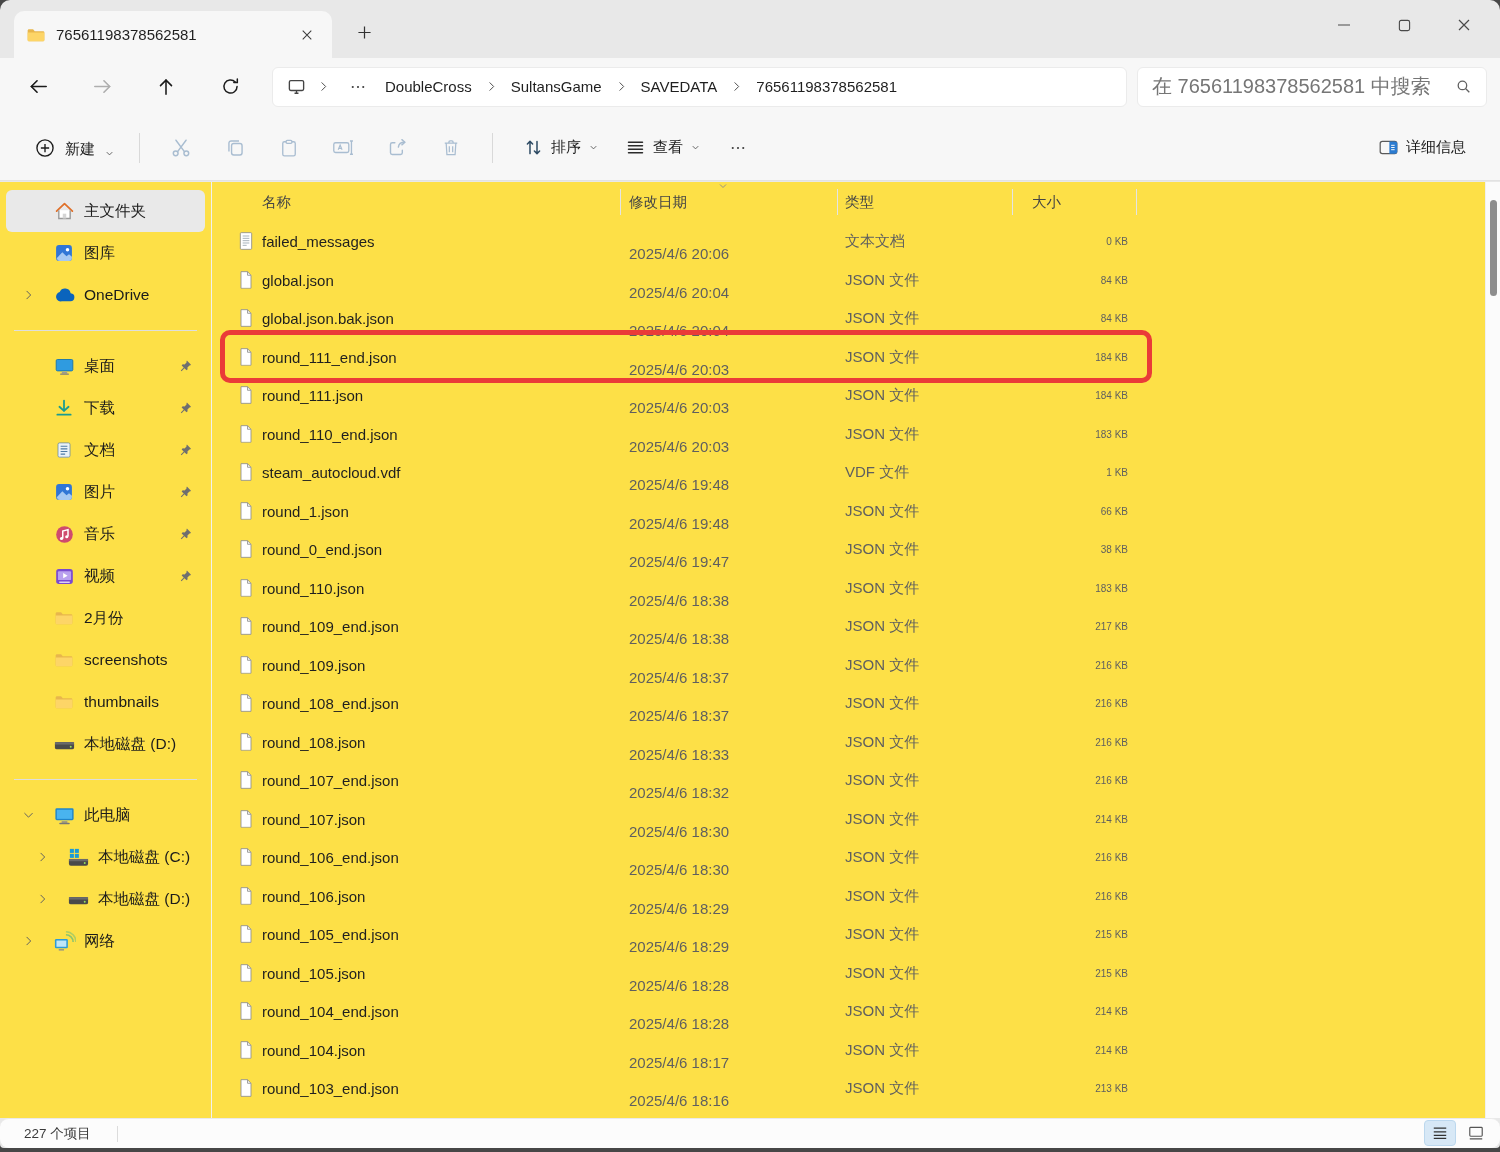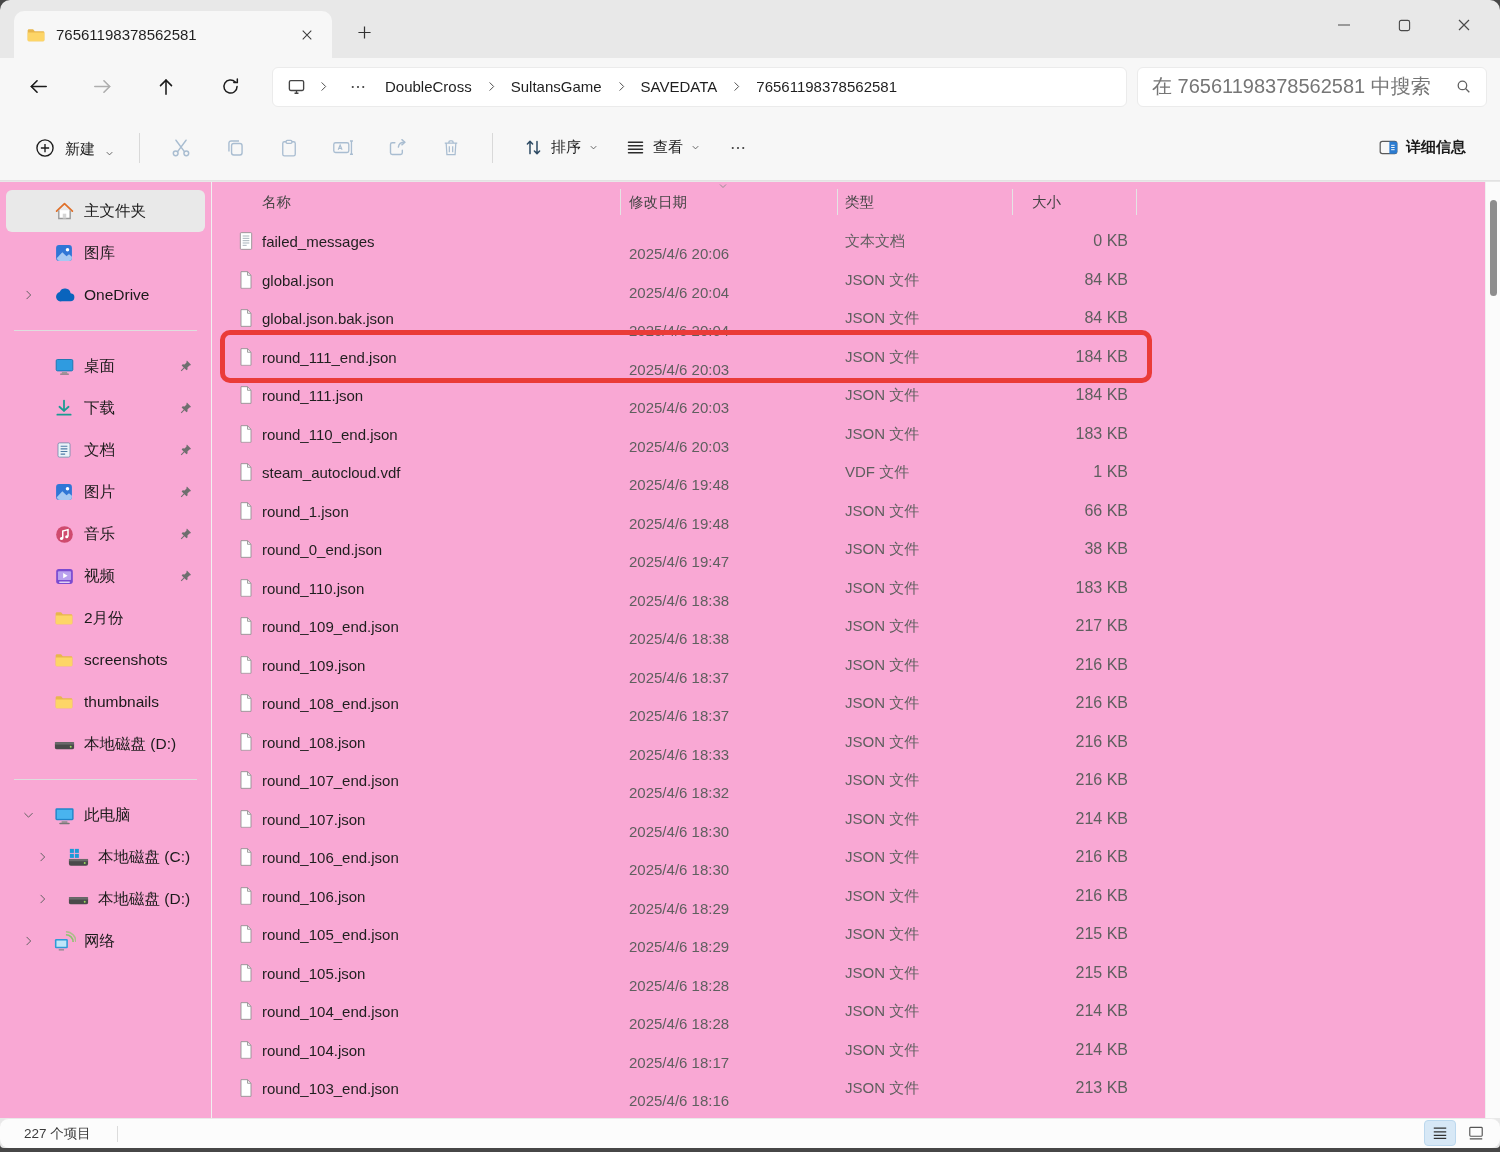--- a/index.html
+++ b/index.html
@@ -30,24 +30,24 @@
              display:flex;align-items:center;padding:0 14px;box-sizing:border-box;color:#767676;}
   .searchbox .ph{flex:1;font-size:20px;white-space:nowrap;overflow:hidden;}
 
   
   .cmdbar{height:66px;background:#f7f7f7;border-bottom:1px solid #e2e2e2;display:flex;align-items:center;
           padding:0 24px;box-sizing:border-box;}
   .cmd-new{display:flex;align-items:flex-end;gap:9px;padding:9px 10px;border-radius:6px;font-family:Liberation Serif, serif;}
   .cmd-div{width:1px;height:30px;background:#d9d9d9;margin:0 14px;}
   .cmd-ibtn{width:54px;height:42px;display:flex;align-items:center;justify-content:center;border-radius:6px;}
   .cmd-group{display:flex;align-items:center;gap:7px;padding:9px 10px;border-radius:6px;margin-left:6px;}
-  .cmd-right{margin-left:auto;display:flex;align-items:center;gap:9px;font-weight:bold;}
+  .cmd-right{margin-left:auto;display:flex;align-items:center;gap:9px;}
 
   
-  .main{position:absolute;top:182px;left:0;right:0;bottom:30px;background:#f9a8d4;display:flex;}
+  .main{position:absolute;top:182px;left:0;right:0;bottom:30px;background:#fde047;display:flex;}
   .sidebar{width:212px;box-sizing:border-box;padding-top:8px;overflow:hidden;border-right:1px solid #f0f0f0;}
   .sb-item{position:relative;height:42px;margin:0 6px;border-radius:6px;display:flex;align-items:center;
            font-size:15.5px;color:#1b1b1b;}
   .sb-item.sel{background:#e9e9e9;}
   .sb-chev{position:absolute;left:16px;top:50%;transform:translateY(-50%);display:flex;}
   .sb-item.ind .sb-chev{left:30px;}
   .sb-icon{margin-left:46px;width:24px;display:flex;justify-content:center;}
   .sb-item.ind .sb-icon{margin-left:60px;}
   .sb-label{margin-left:8px;white-space:nowrap;}
   .sb-pin{position:absolute;right:12px;top:50%;transform:translateY(-50%);display:flex;}
@@ -60,21 +60,21 @@
   .ch-label{position:absolute;top:11px;}
   .ch-name{left:50px;} .ch-date{left:417px;} .ch-type{left:633px;} .ch-size{left:820px;}
   .ch-div{position:absolute;top:7px;height:26px;width:1px;background:#e4e4e4;}
   .sort-caret{position:absolute;left:505px;top:-2px;}
   .rows{position:absolute;top:40px;left:0;right:0;bottom:0;overflow:hidden;}
   .row{position:relative;height:38.5px;}
   .f-icon{position:absolute;left:26px;top:50%;transform:translateY(-50%);display:flex;}
   .f-name{position:absolute;left:50px;top:50%;transform:translateY(-50%);color:#1f1f1f;font-size:15px;white-space:nowrap;}
   .f-date{position:absolute;left:417px;top:50%;transform:translateY(-50%);color:#5f5f5f;font-size:15px;white-space:nowrap;margin-top:12px;}
   .f-type{position:absolute;left:633px;top:50%;transform:translateY(-50%);color:#5f5f5f;font-size:15px;white-space:nowrap;}
-  .f-size{position:absolute;left:700px;width:216px;text-align:right;top:50%;transform:translateY(-50%);color:#5f5f5f;font-size:16px;}
+  .f-size{position:absolute;left:700px;width:216px;text-align:right;top:50%;transform:translateY(-50%);color:#5f5f5f;font-size:10px;}
   .row.hl::after{content:"";position:absolute;left:8px;top:-8px;width:932px;height:calc(100% + 15px);
                  border:5px solid var(--hl,#ea3b38);border-radius:10px;box-sizing:border-box;pointer-events:none;z-index:5;}
   .vscroll-track{position:absolute;right:0;top:0;bottom:0;width:14px;background:#fbfbfb;border-left:1px solid #f0f0f0;}
   .vscroll{position:absolute;right:3px;top:18px;width:7px;height:96px;border-radius:4px;background:#8d8d8d;}
 
   
   .statusbar{position:absolute;left:0;right:0;bottom:0;height:30px;background:#fcfcfc;border-top:1px solid #eaeaea;
              display:flex;align-items:center;padding-left:24px;box-sizing:border-box;font-size:13.5px;color:#3a3a3a;border-radius:9px;}
   .st-div{width:1px;height:16px;background:#dcdcdc;margin-left:26px;}
   .viewbtns{position:absolute;right:8px;top:1px;display:flex;gap:4px;align-items:center;}

